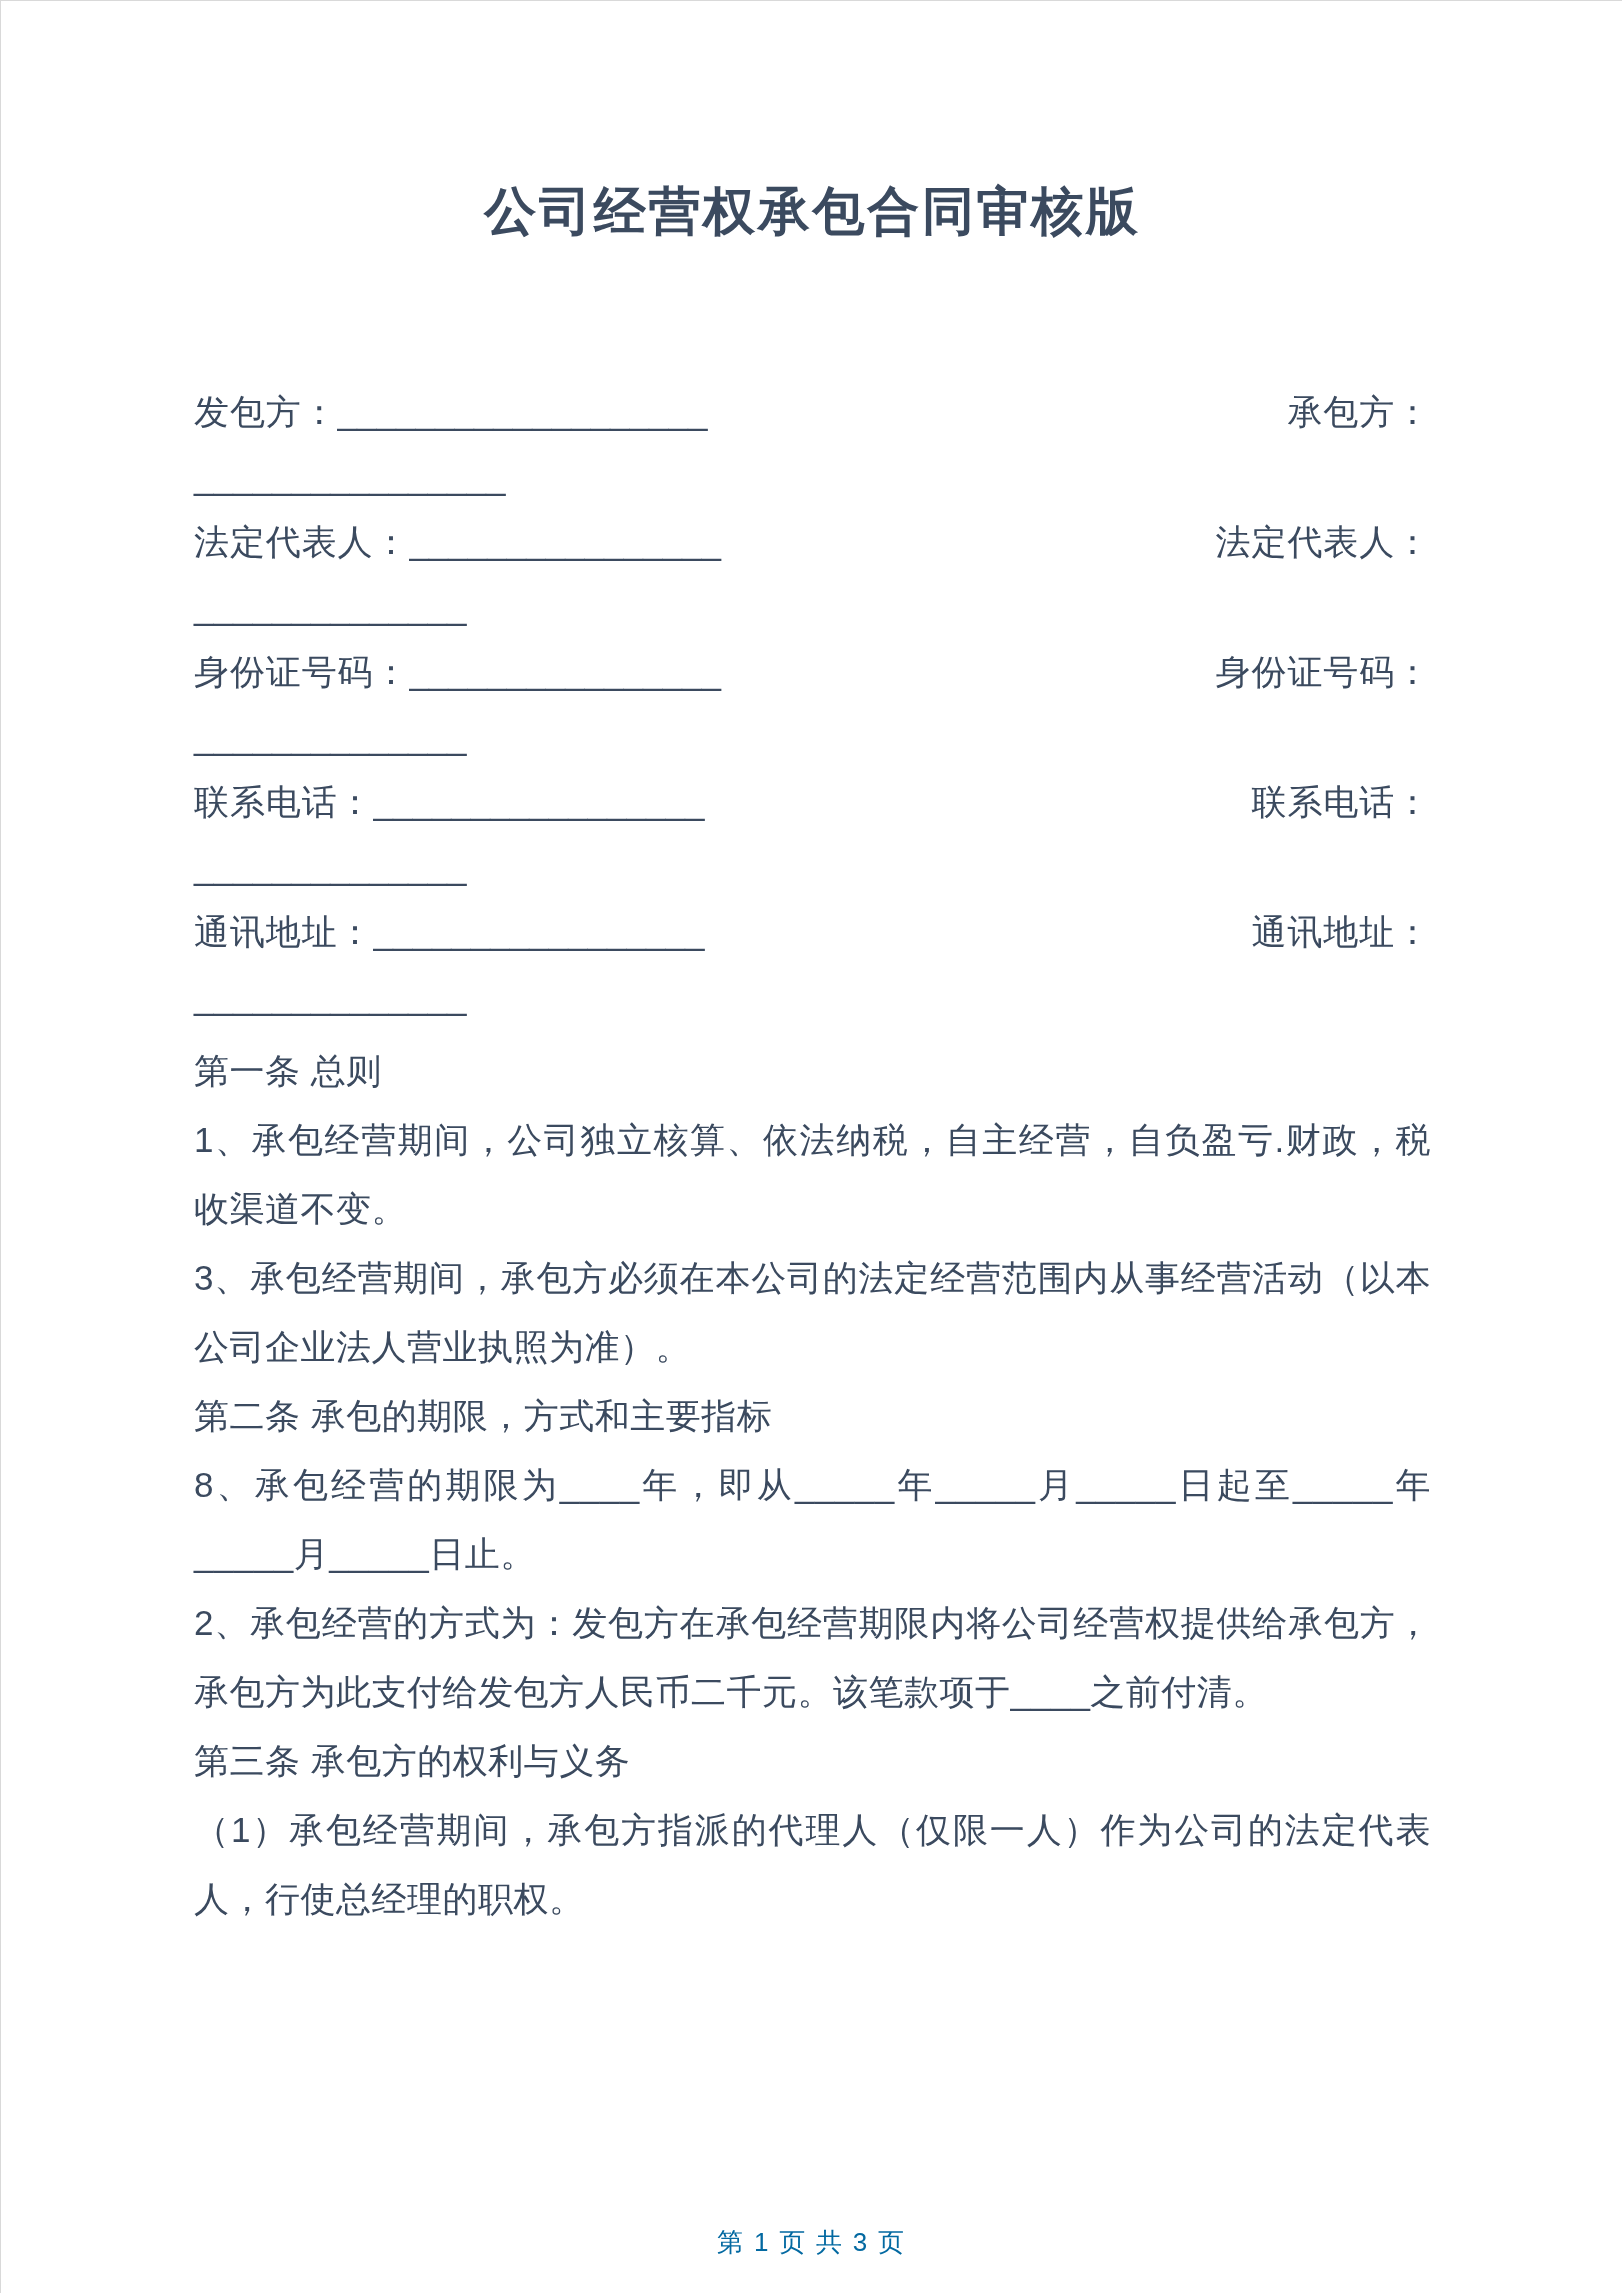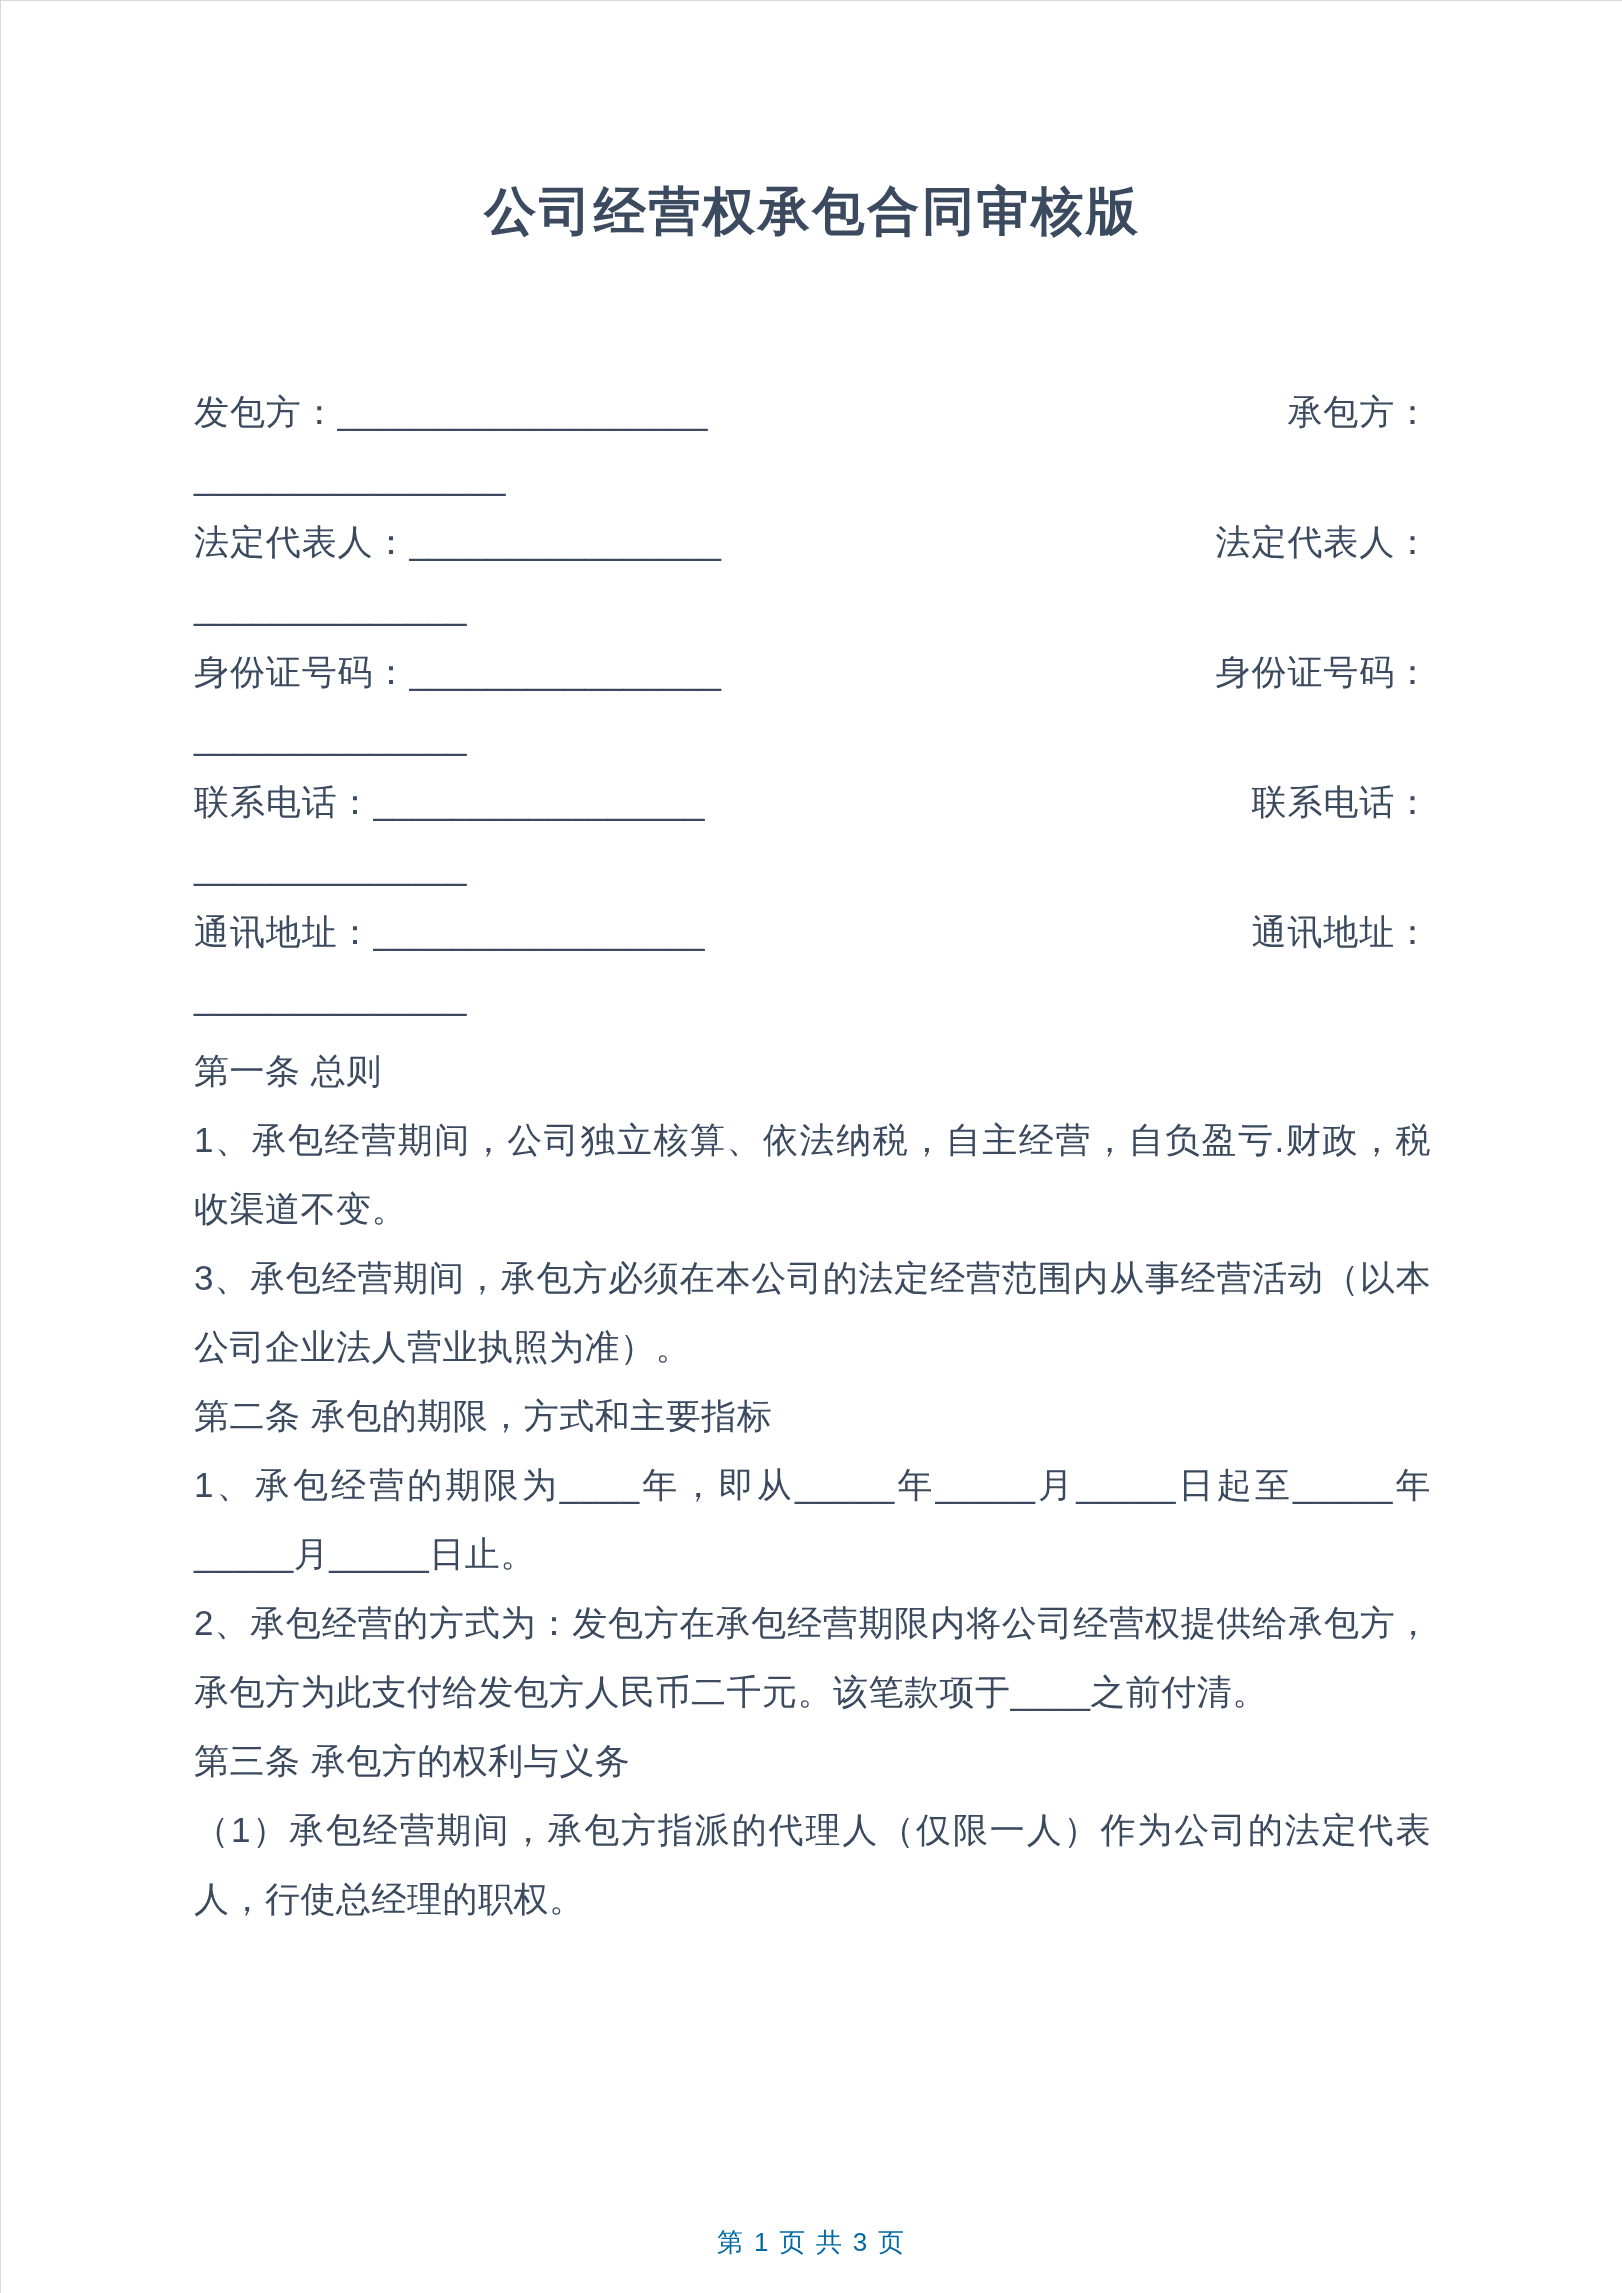--- a/index.html
+++ b/index.html
@@ -113,21 +113,21 @@
         <div class="cont-line blank">______________</div>
       </div>
 
     </div>
 
     <div class="body-section">
       <p class="para">第一条 总则</p>
       <p class="para">1、承包经营期间，公司独立核算、依法纳税，自主经营，自负盈亏.财政，税收渠道不变。</p>
       <p class="para">3、承包经营期间，承包方必须在本公司的法定经营范围内从事经营活动（以本公司企业法人营业执照为准）。</p>
       <p class="para">第二条 承包的期限，方式和主要指标</p>
-      <p class="para">1、承包经营的期限为____年，即从_____年_____月_____日起至_____年_____月_____日止。</p>
+      <p class="para">8、承包经营的期限为____年，即从_____年_____月_____日起至_____年_____月_____日止。</p>
       <p class="para">2、承包经营的方式为：发包方在承包经营期限内将公司经营权提供给承包方，承包方为此支付给发包方人民币二千元。该笔款项于____之前付清。</p>
       <p class="para">第三条 承包方的权利与义务</p>
       <p class="para">（1）承包经营期间，承包方指派的代理人（仅限一人）作为公司的法定代表人，行使总经理的职权。</p>
     </div>
 
   </div>
 
   <div class="footer">
     <span>第 1 页 共 3 页</span>
   </div>

